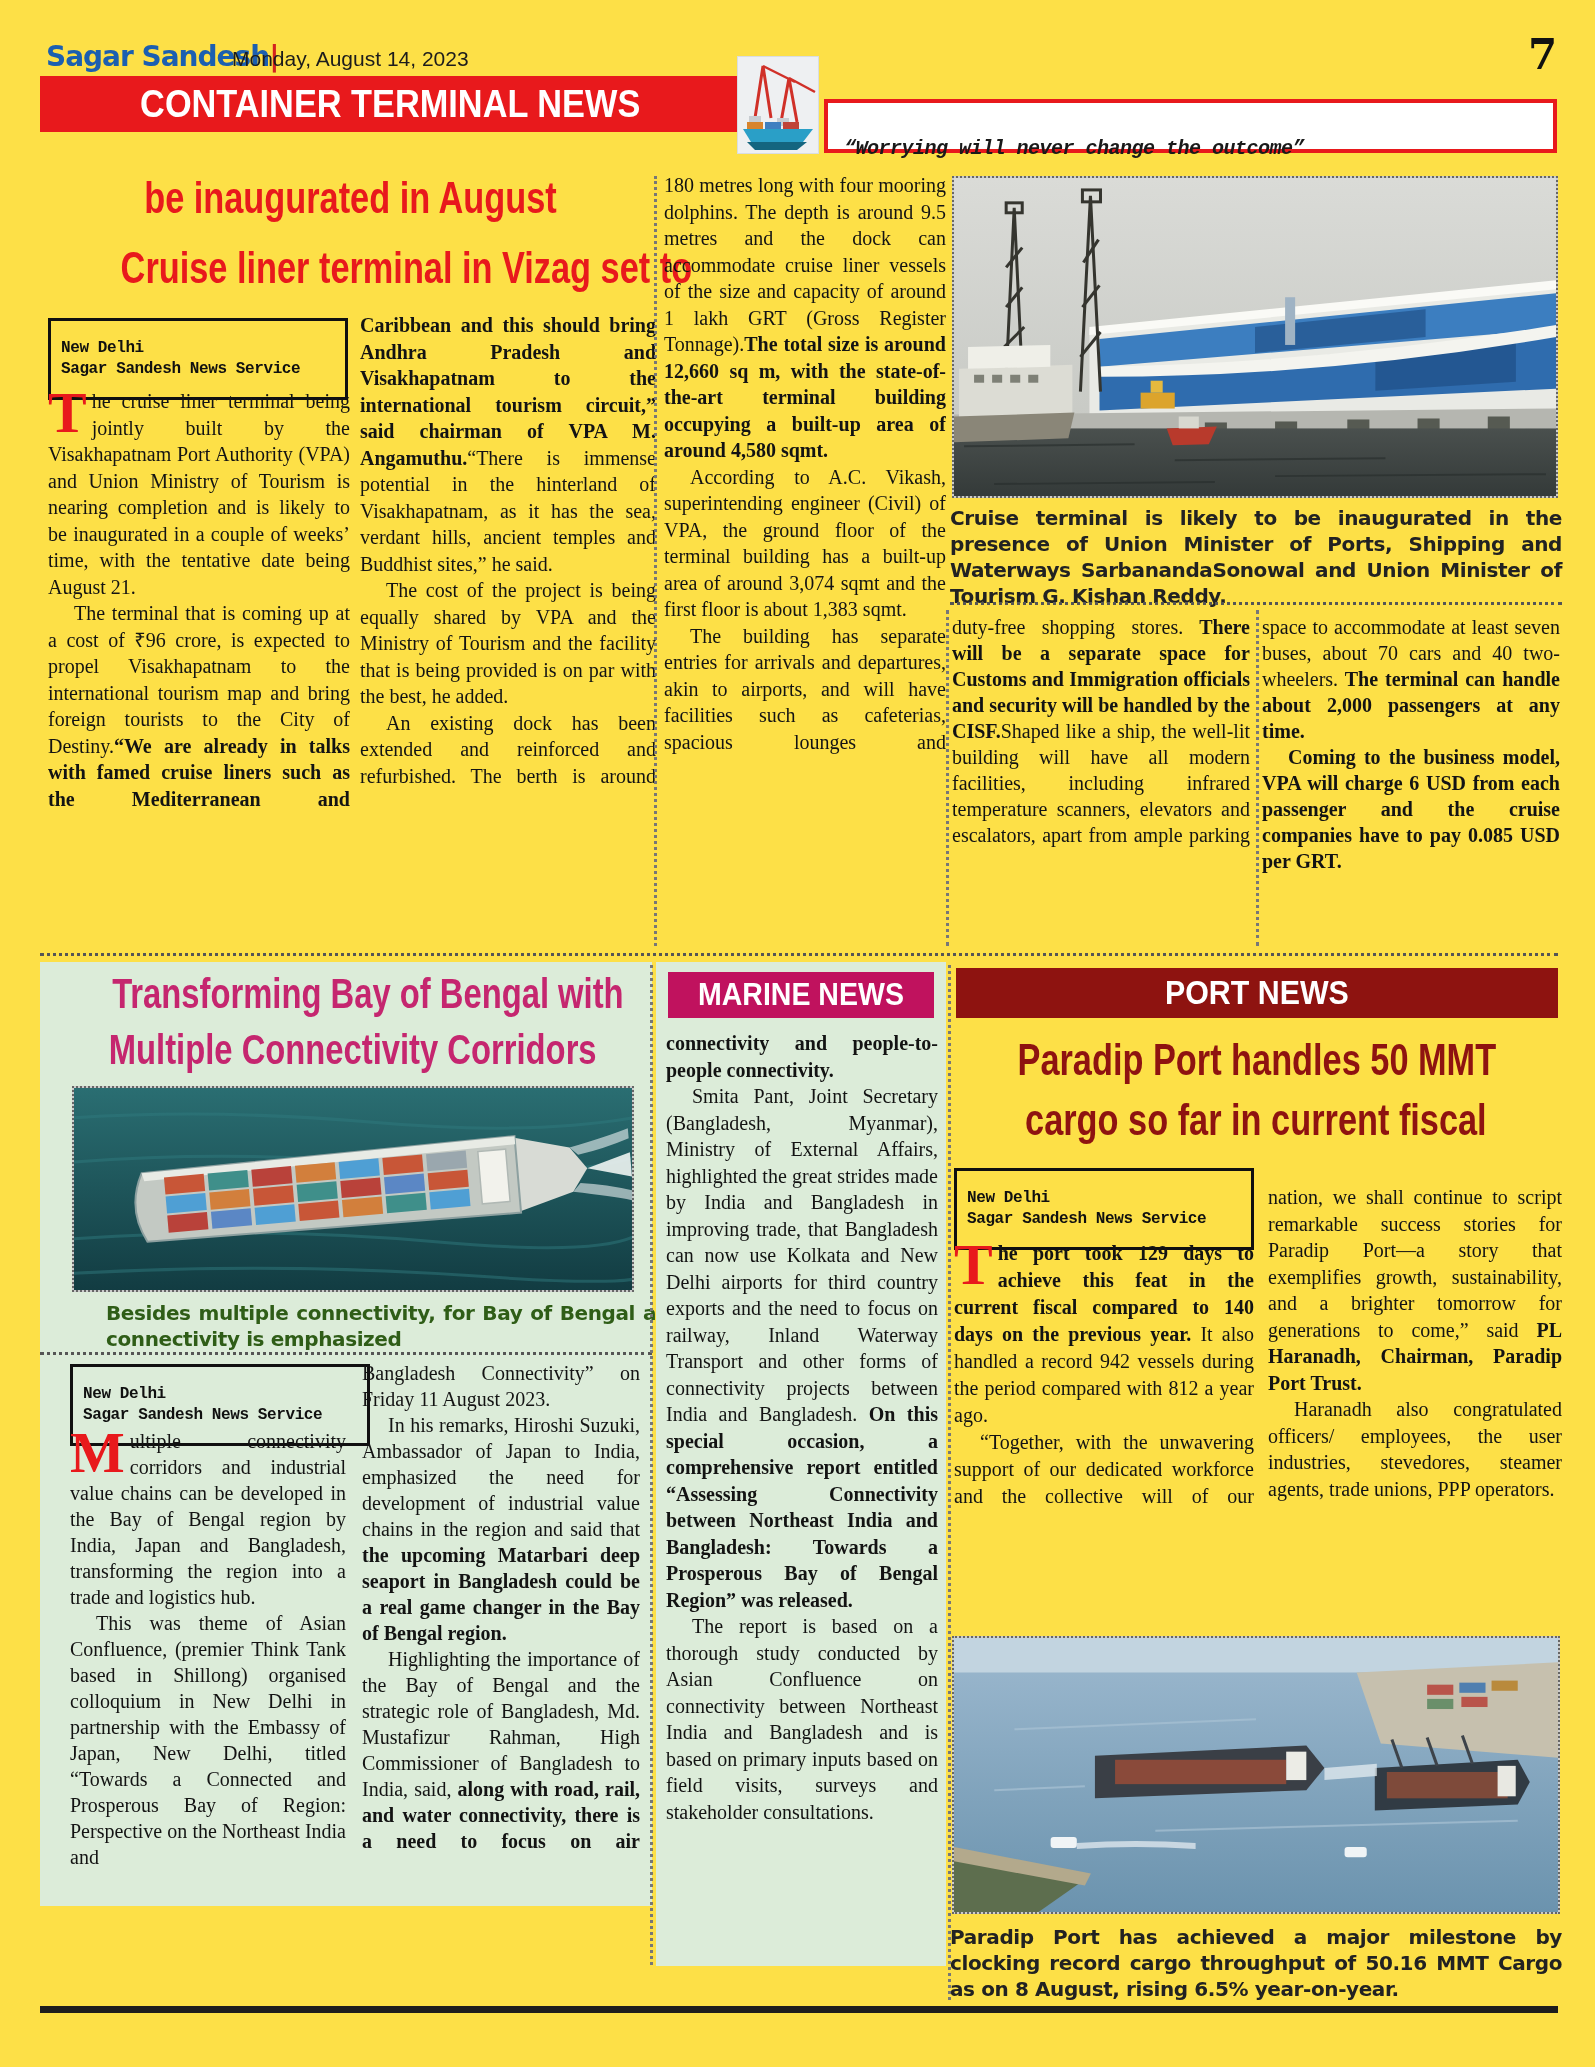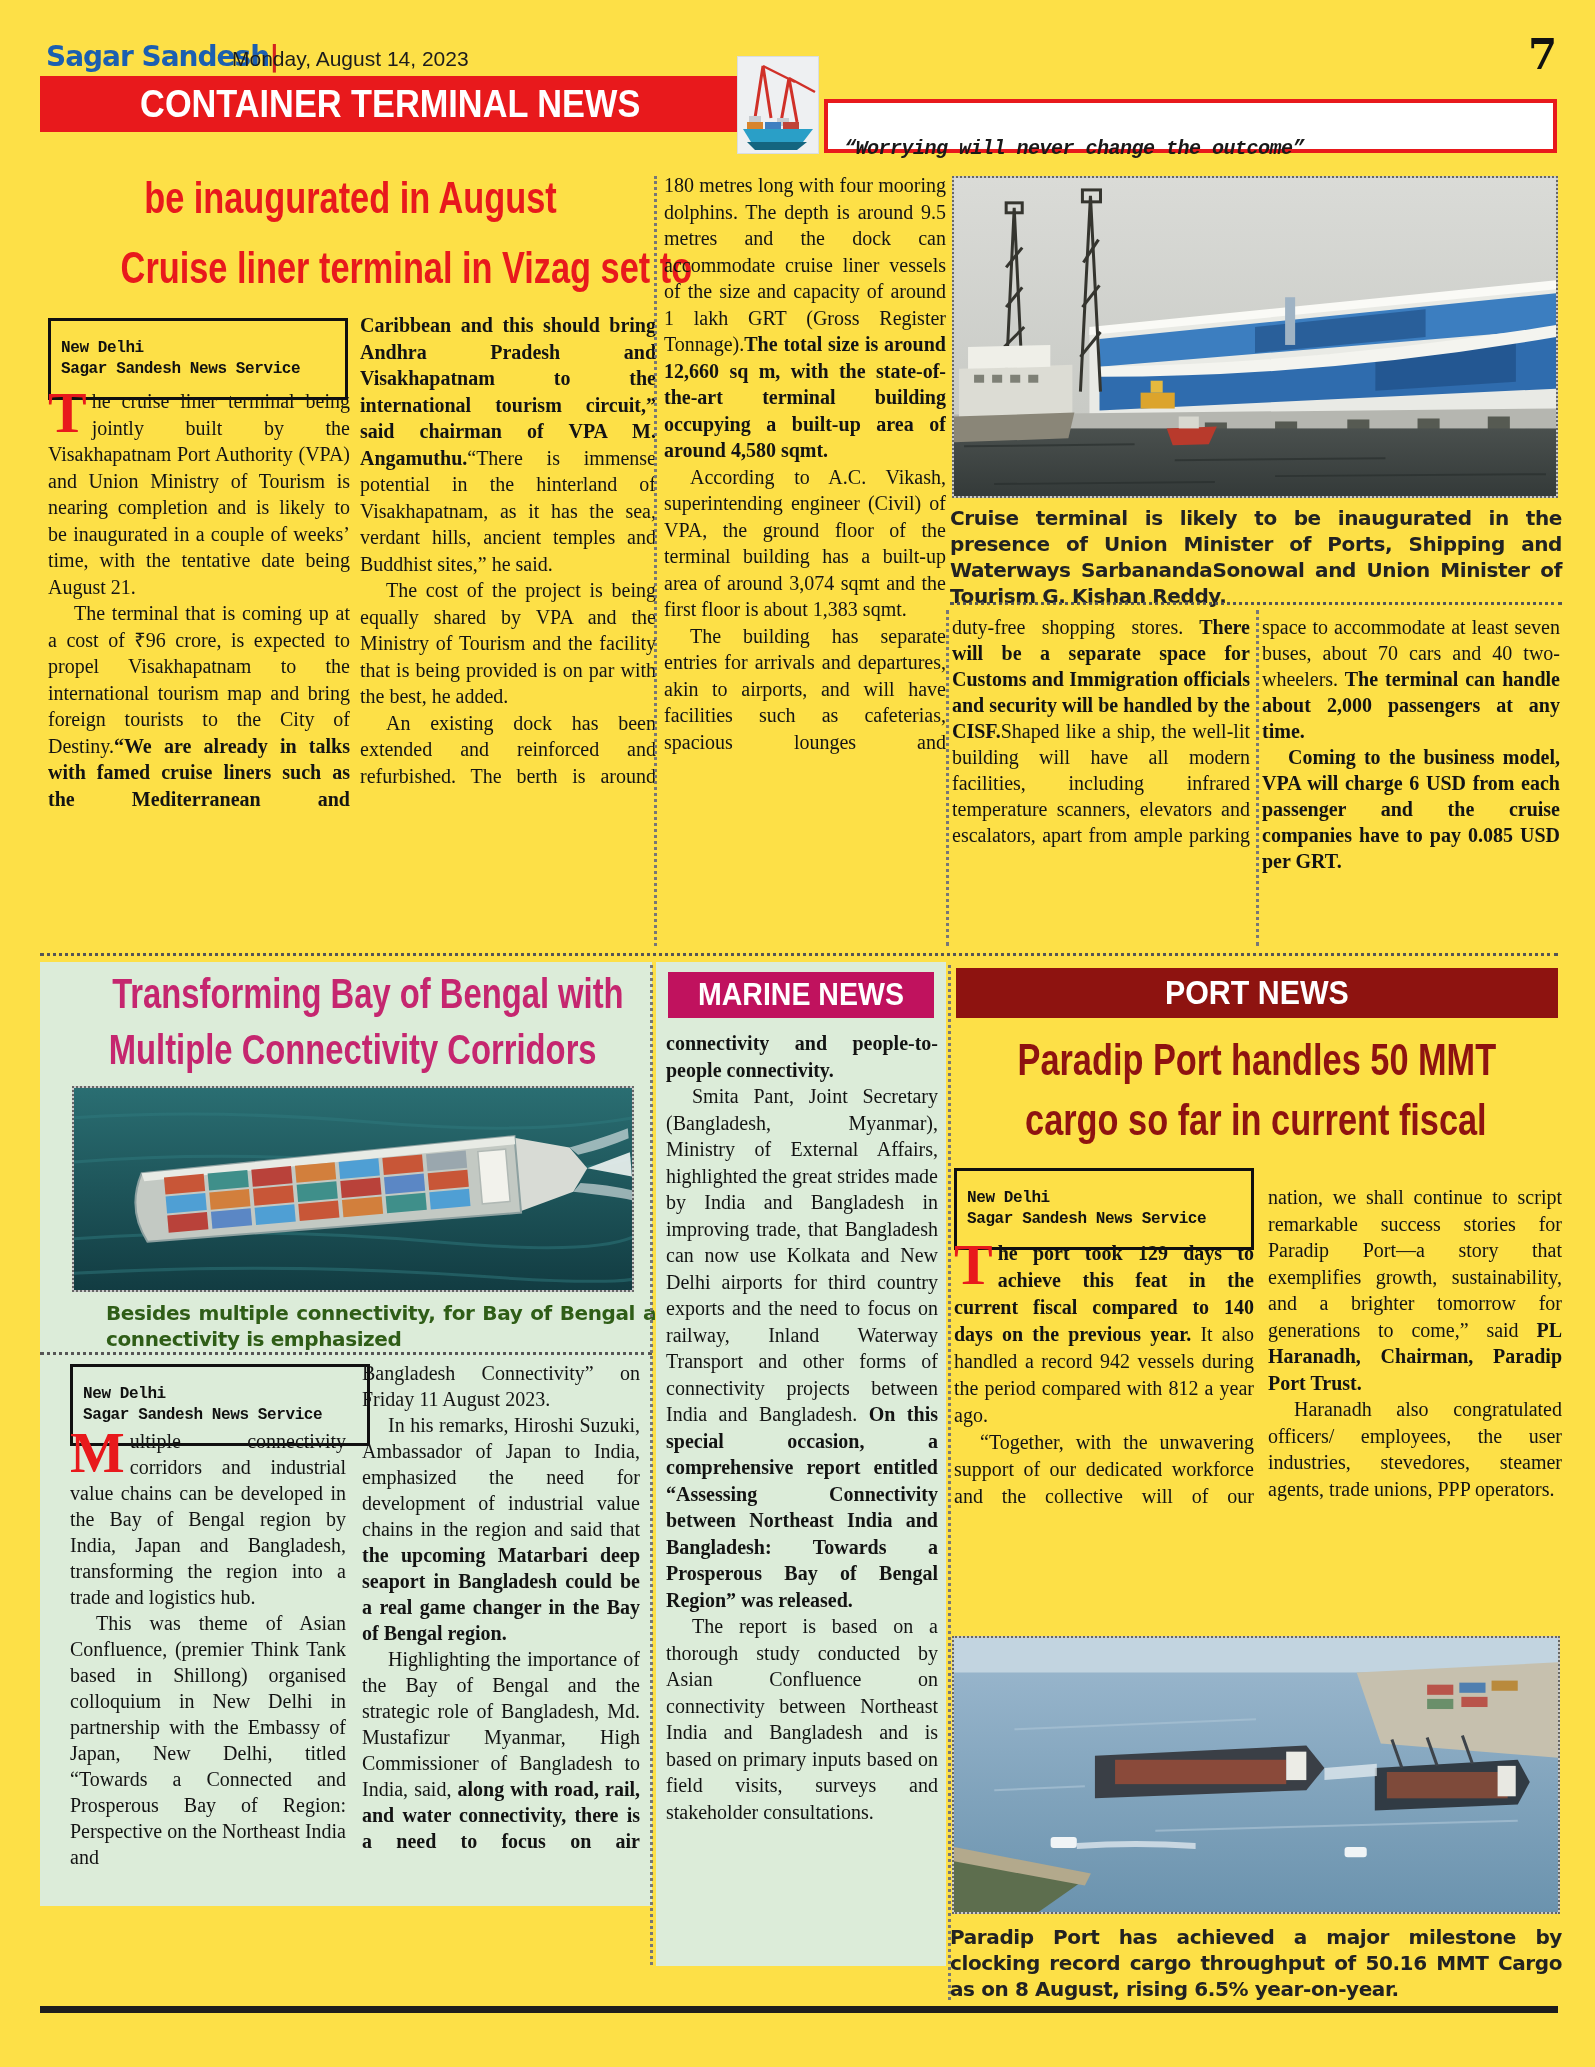--- a/index.html
+++ b/index.html
@@ -274,21 +274,21 @@
   </div>
 
   <div class="col" style="left:70px;top:1428px;width:276px;height:474px;line-height:26px;">
     <p class="ni"><span class="dropcap">M</span><span>ultiple connectivity corridors and industrial value chains can be developed in the Bay of Bengal region by India, Japan and Bangladesh, transforming the region into a trade and logistics hub.</span></p>
     <p class="jlast"><span>This was theme of Asian Confluence, (premier Think Tank based in Shillong) organised colloquium in New Delhi in partnership with the Embassy of Japan, New Delhi, titled “Towards a Connected and Prosperous Bay of Region: Perspective on the Northeast India and</span></p>
   </div>
 
   <div class="col" style="left:362px;top:1360px;width:278px;height:540px;line-height:26px;">
     <p class="ni"><span>Bangladesh Connectivity” on Friday 11 August 2023.</span></p>
     <p><span>In his remarks, Hiroshi Suzuki, Ambassador of Japan to India, emphasized the need for development of industrial value chains in the region and said that </span><span class="b">the upcoming Matarbari deep seaport in Bangladesh could be a real game changer in the Bay of Bengal region.</span></p>
-    <p class="jlast"><span>Highlighting the importance of the Bay of Bengal and the strategic role of Bangladesh, Md. Mustafizur Myanmar, High Commissioner of Bangladesh to India, said, </span><span class="b">along with road, rail, and water connectivity, there is a need to focus on air</span></p>
+    <p class="jlast"><span>Highlighting the importance of the Bay of Bengal and the strategic role of Bangladesh, Md. Mustafizur Rahman, High Commissioner of Bangladesh to India, said, </span><span class="b">along with road, rail, and water connectivity, there is a need to focus on air</span></p>
   </div>
 
   <div class="green-panel" style="left:656px;top:962px;width:290px;height:1004px;"></div>
   <div class="sec-banner marine-banner">
     <span>MARINE NEWS</span>
   </div>
   <div class="col" style="left:666px;top:1030px;width:272px;height:926px;line-height:26.5px;">
     <p class="ni"><span class="b">connectivity and people-to-people connectivity.</span></p>
     <p><span>Smita Pant, Joint Secretary (Bangladesh, Myanmar), Ministry of External Affairs, highlighted the great strides made by India and Bangladesh in improving trade, that Bangladesh can now use Kolkata and New Delhi airports for third country exports and the need to focus on railway, Inland Waterway Transport and other forms of connectivity projects between India and Bangladesh.</span><span class="b"> On this special occasion, a comprehensive report entitled “Assessing Connectivity between Northeast India and Bangladesh: Towards a Prosperous Bay of Bengal Region” was released.</span></p>
     <p><span>The report is based on a thorough study conducted by Asian Confluence on connectivity between Northeast India and Bangladesh and is based on primary inputs based on field visits, surveys and stakeholder consultations.</span></p>

